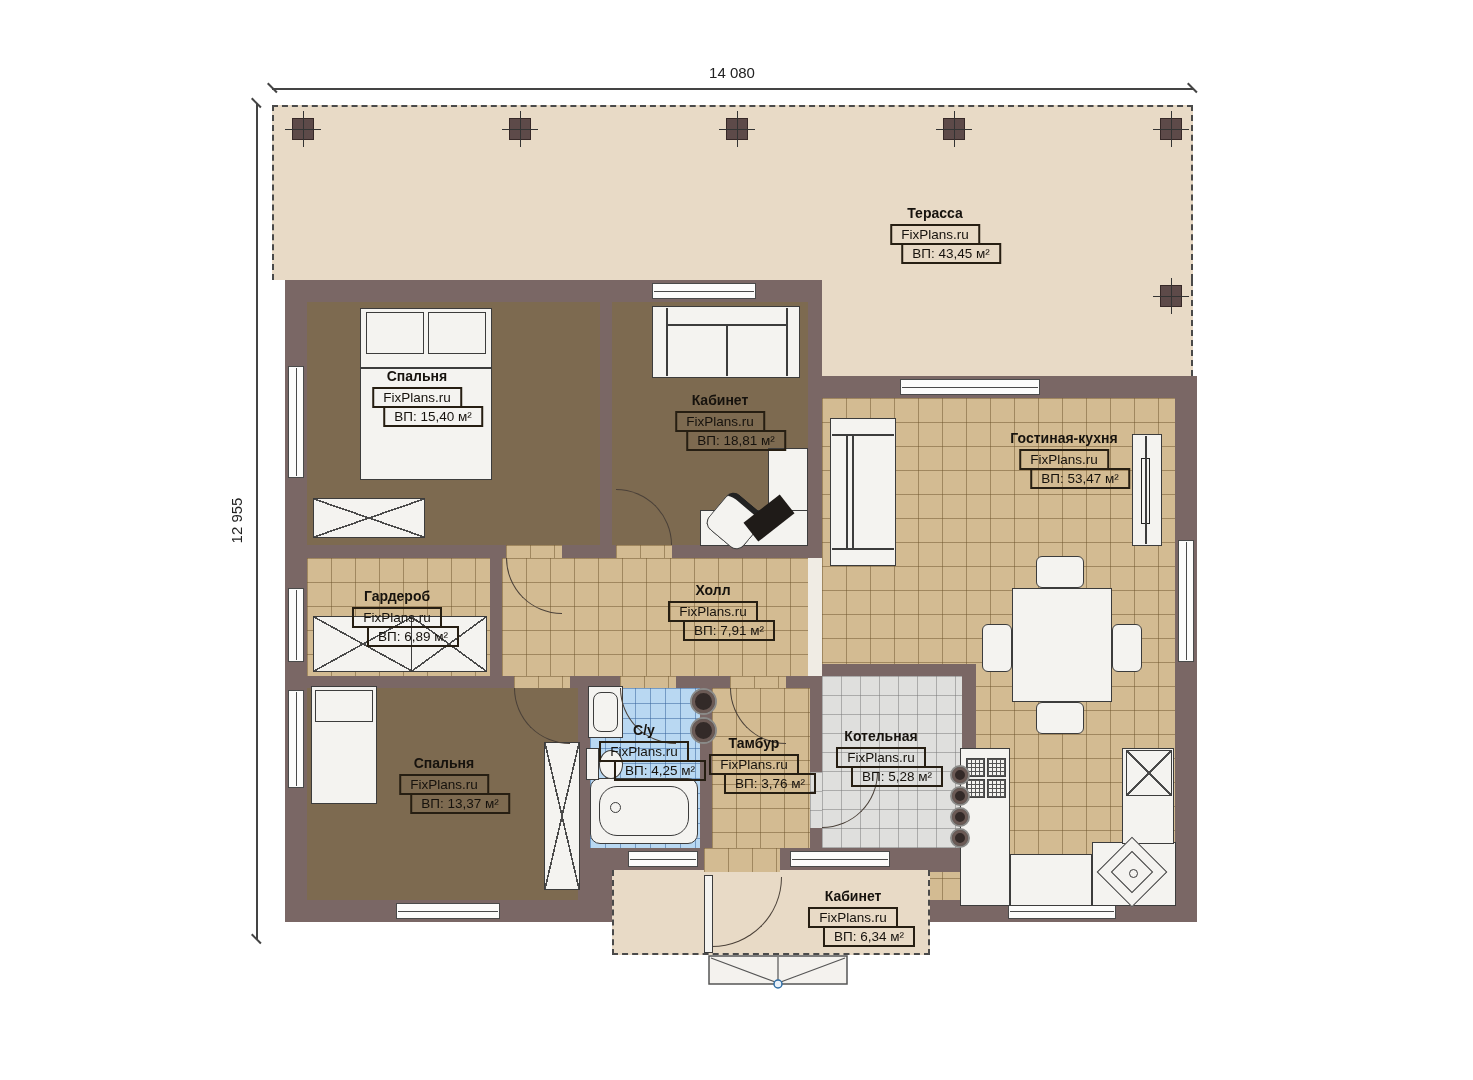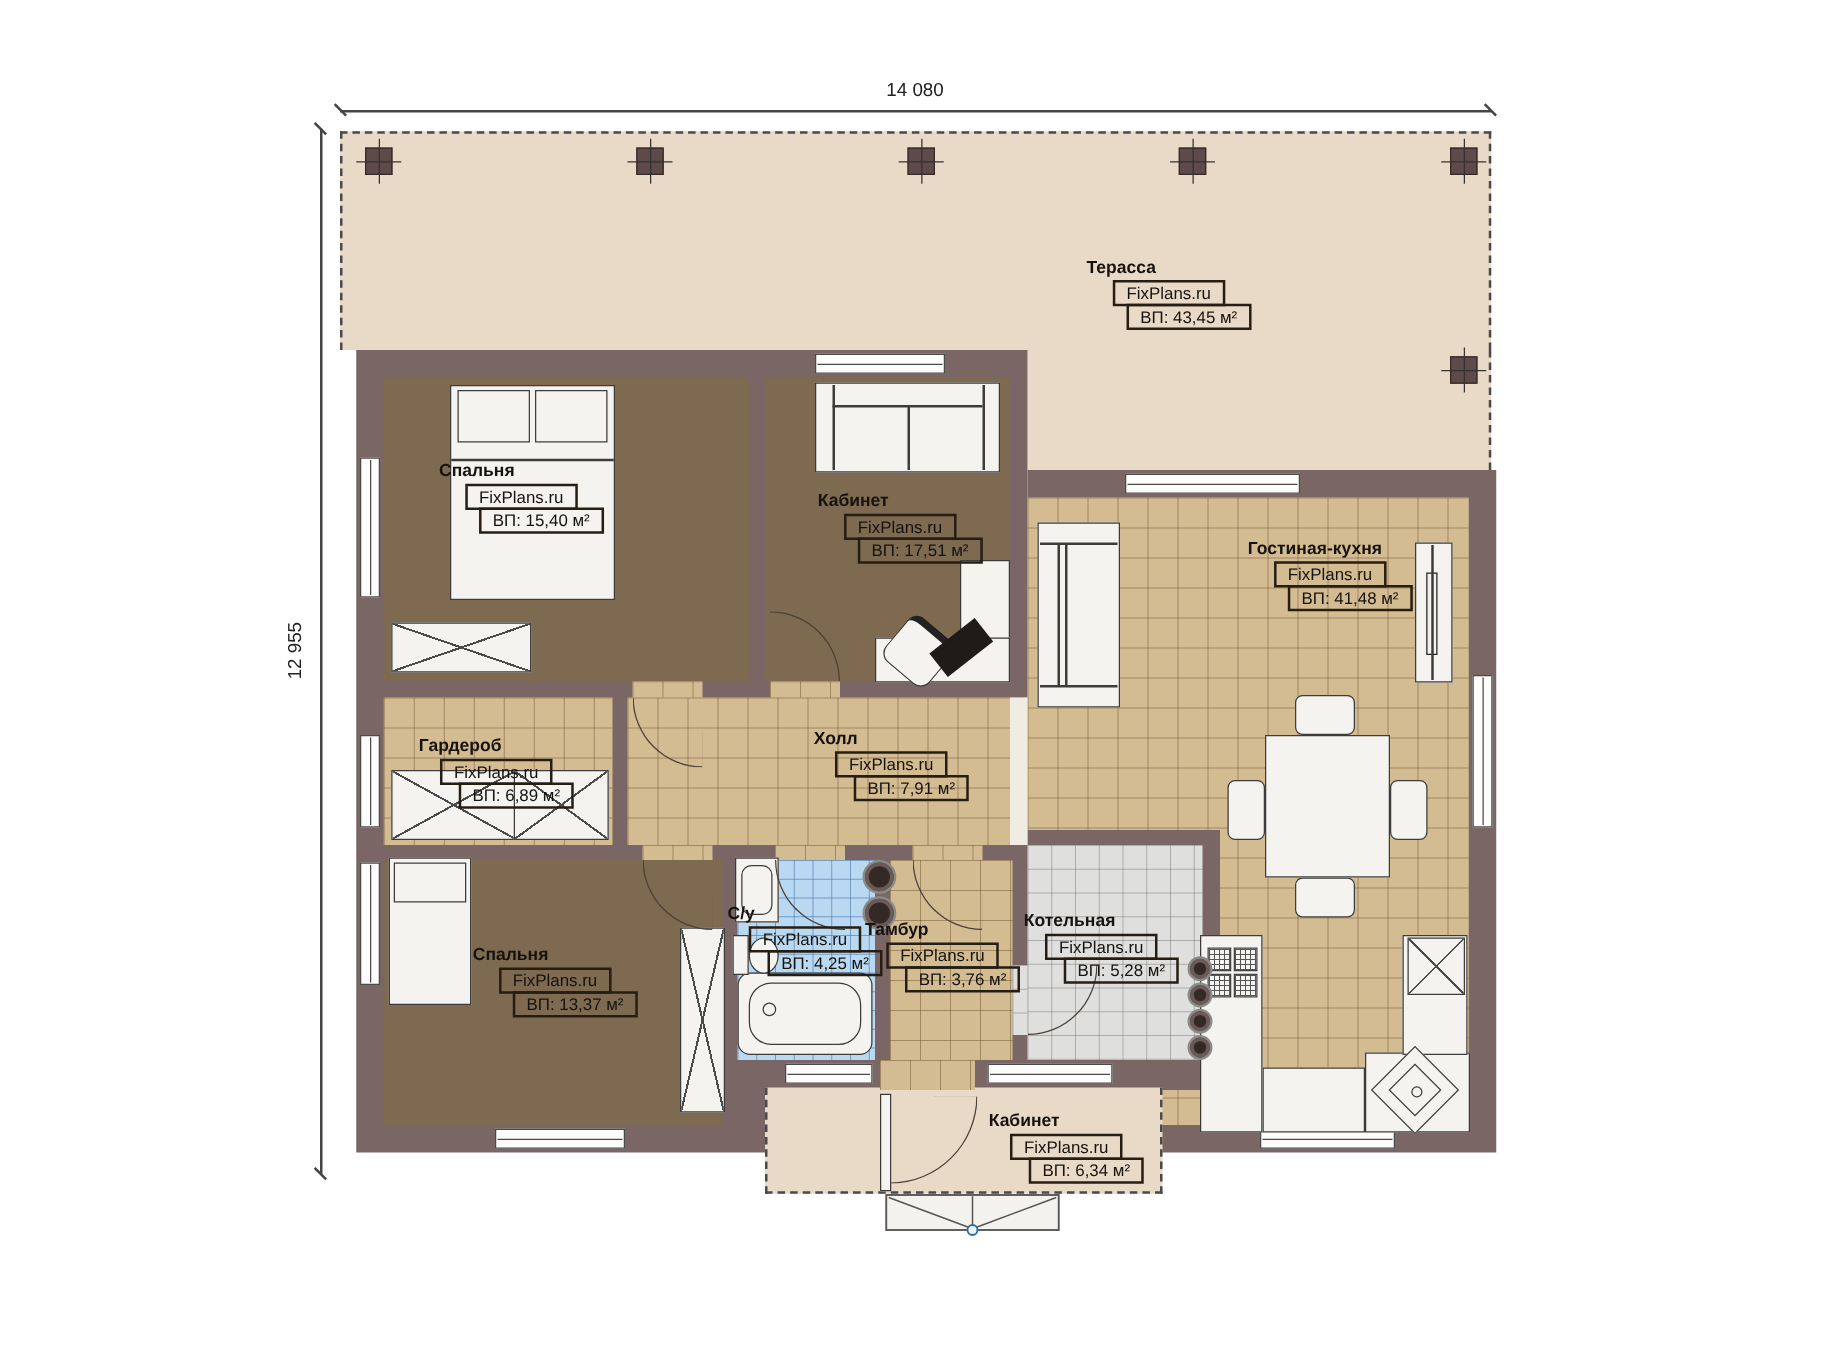--- a/index.html
+++ b/index.html
@@ -45,21 +45,21 @@
           box-shadow:inset 0 0 0 3px #6b5a55;box-sizing:border-box;}
   .grate{background-color:#f4f3f0;
          background-image:repeating-linear-gradient(0deg,#555 0 1px,transparent 1px 4px),
                           repeating-linear-gradient(90deg,#555 0 1px,transparent 1px 4px);
          border:1px solid #444;box-sizing:border-box;}
   .pillar{position:absolute;width:22px;height:22px;background:#5d4a49;border:1.5px solid #362827;
           box-sizing:border-box;z-index:3;}
   .pcross-h{position:absolute;left:-8px;right:-8px;top:50%;height:1.4px;background:#333;}
   .pcross-v{position:absolute;top:-8px;bottom:-8px;left:50%;width:1.4px;background:#333;}
   
-  .room-label{position:absolute;transform:translateX(-50%);text-align:left;z-index:7;}
+  .room-label{position:absolute;transform:translateX(-50%);text-align:center;z-index:7;}
   .rl-name{font-weight:700;font-size:14px;color:#16120d;margin-bottom:3px;white-space:nowrap;}
   .rl-box{display:table;margin:0 auto;border:2px solid #261e12;padding:1px 9px;
           font-size:13.5px;color:#16120d;white-space:nowrap;}
   .rl-box + .rl-box{margin-top:-2px;margin-left:32px;}
   
   .dimline{background:#444;z-index:7;}
   .dimtick{background:#444;z-index:7;transform:rotate(45deg);}
   .dimtext{position:absolute;font-size:15px;color:#222;z-index:7;white-space:nowrap;}
 </style>
 </head>
@@ -215,26 +215,26 @@
     <div class="rl-box">ВП: 43,45 м²</div>
   </div>
   <div class="room-label" style="left:417px;top:368px;">
     <div class="rl-name">Спальня</div>
     <div class="rl-box">FixPlans.ru</div>
     <div class="rl-box">ВП: 15,40 м²</div>
   </div>
   <div class="room-label" style="left:720px;top:392px;">
     <div class="rl-name">Кабинет</div>
     <div class="rl-box">FixPlans.ru</div>
-    <div class="rl-box">ВП: 17,51 м²</div>
+    <div class="rl-box">ВП: 18,81 м²</div>
   </div>
   <div class="room-label" style="left:1064px;top:430px;">
     <div class="rl-name">Гостиная-кухня</div>
     <div class="rl-box">FixPlans.ru</div>
-    <div class="rl-box">ВП: 41,48 м²</div>
+    <div class="rl-box">ВП: 53,47 м²</div>
   </div>
   <div class="room-label" style="left:397px;top:588px;">
     <div class="rl-name">Гардероб</div>
     <div class="rl-box">FixPlans.ru</div>
     <div class="rl-box">ВП: 6,89 м²</div>
   </div>
   <div class="room-label" style="left:713px;top:582px;">
     <div class="rl-name">Холл</div>
     <div class="rl-box">FixPlans.ru</div>
     <div class="rl-box">ВП: 7,91 м²</div>

